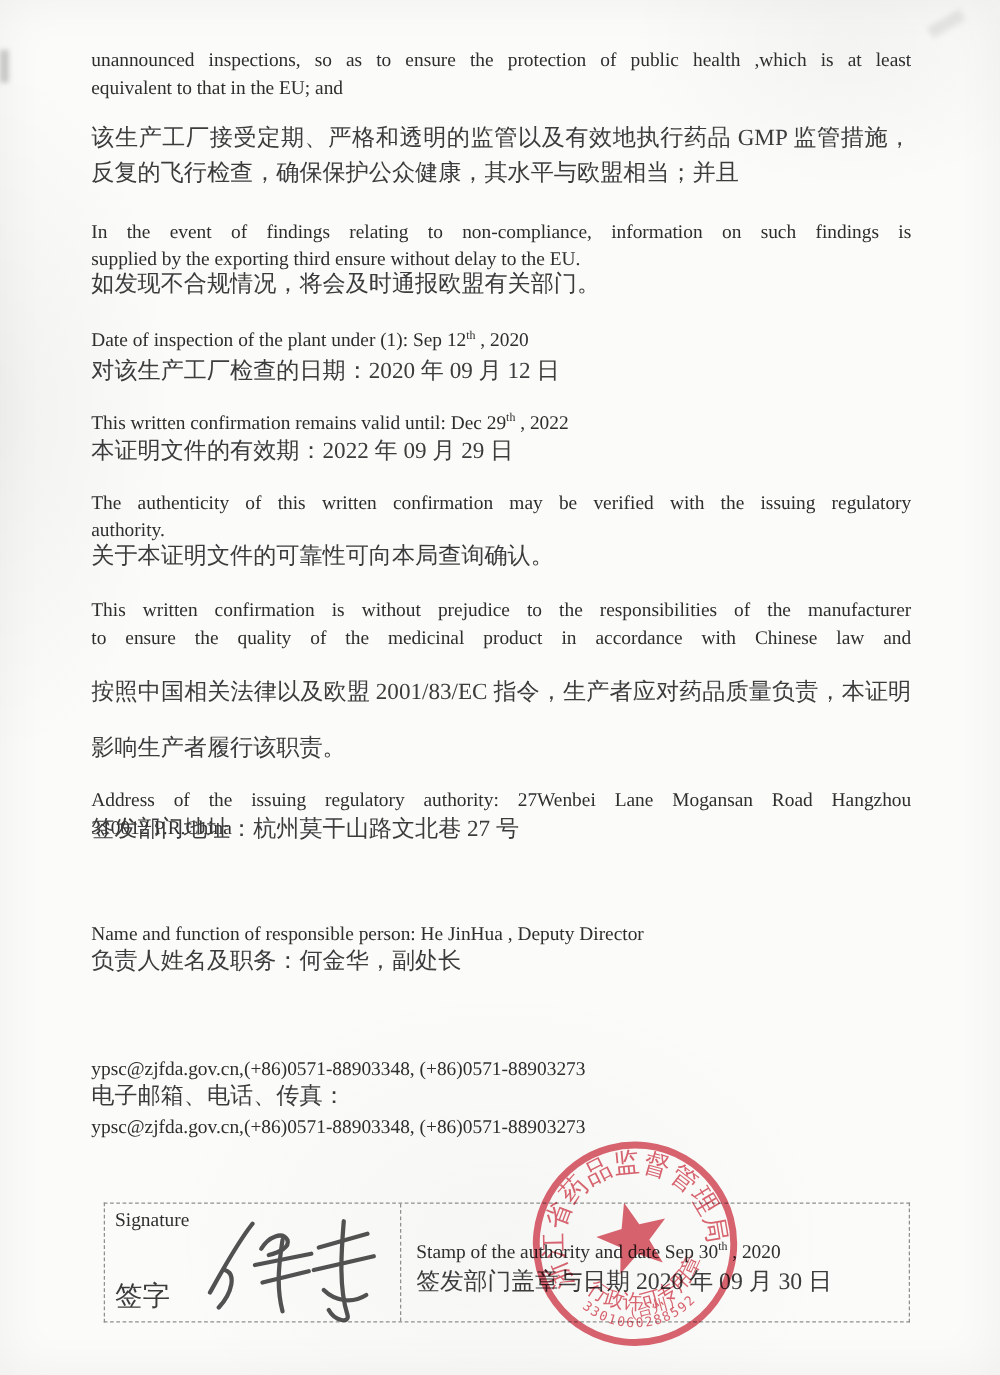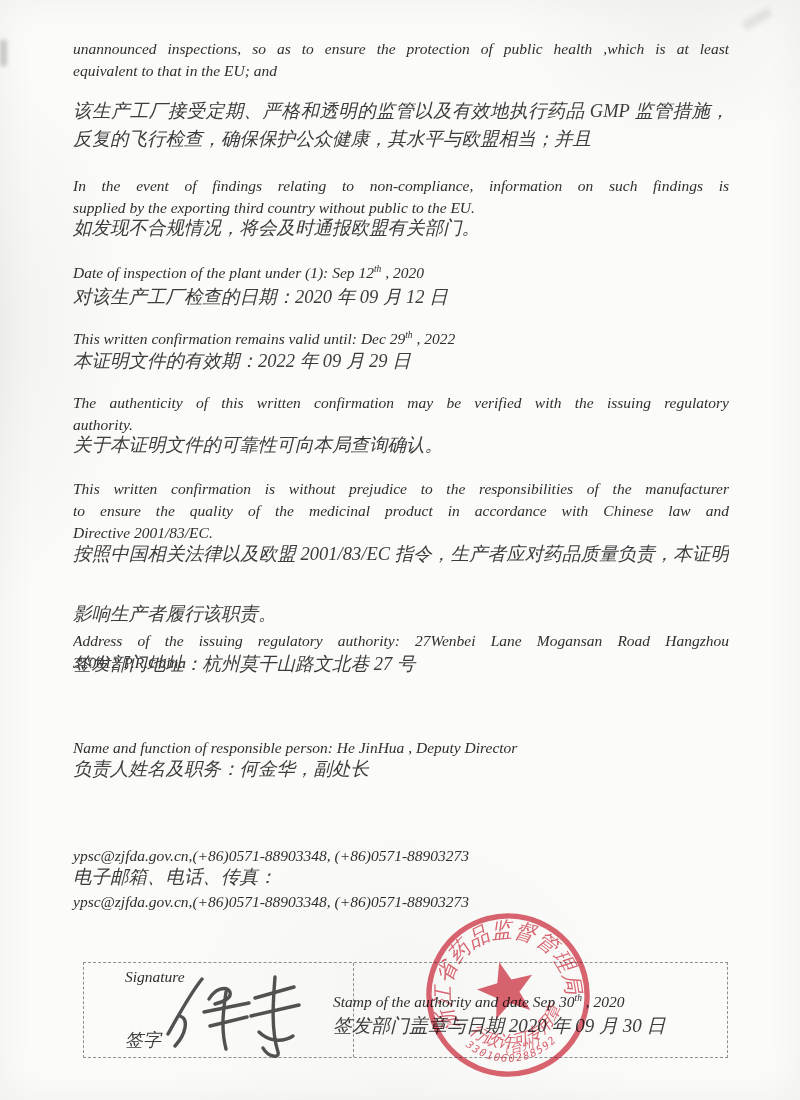--- a/index.html
+++ b/index.html
@@ -6,66 +6,64 @@
   .page{
     position:relative;width:800px;height:1100px;margin:0 auto;overflow:hidden;
     background:
       radial-gradient(ellipse 300px 200px at 85% 3%, rgba(0,0,0,0.03), transparent 60%),
       radial-gradient(ellipse 200px 400px at 0% 30%, rgba(0,0,0,0.04), transparent 70%),
       radial-gradient(ellipse 400px 300px at 50% 90%, rgba(0,0,0,0.02), transparent 70%),
       #fbfbf9;
     font-family:"Liberation Serif","DejaVu Serif",serif;
     color:#2e2e2e;
     box-shadow:inset 0 0 40px rgba(0,0,0,0.05);
-    font-style:italic;
   }
   .line{position:absolute;left:73px;width:656px;font-size:15.5px;line-height:22px;white-space:nowrap;}
   .just{text-align:justify;text-align-last:justify;white-space:normal;height:24px;overflow:hidden;}
   .zh{font-size:18.5px;line-height:26px;color:#3c3c3c;}
   .zh.just{height:28px;}
   sup{font-size:9.5px;vertical-align:super;line-height:0;}
   .smudge{position:absolute;left:0;top:40px;width:7px;height:26px;background:rgba(60,60,60,0.25);filter:blur(2px);}
   .smudge2{position:absolute;right:28px;top:14px;width:30px;height:10px;background:rgba(90,90,90,0.12);filter:blur(2px);transform:rotate(-30deg);}
   
   .sig-table{position:absolute;left:83px;top:962px;width:645px;height:96px;border:1px dashed #8f8f8f;box-sizing:border-box;}
-  .sig-cell{position:absolute;left:0;top:0;width:237px;height:100%;border-right:1px dashed #8f8f8f;box-sizing:border-box;margin-left:33px;}
+  .sig-cell{position:absolute;left:0;top:0;width:237px;height:100%;border-right:1px dashed #8f8f8f;box-sizing:border-box;}
   .stamp-cell{position:absolute;left:237px;top:0;right:0;height:100%;padding:7px 0 0 12px;box-sizing:border-box;}
   .sig-en{position:absolute;left:8px;top:5px;font-size:15.5px;}
-  .sig-zh{position:absolute;left:8px;bottom:5px;font-size:18px;color:#3c3c3c;}
+  .sig-zh{position:absolute;left:8px;bottom:5px;font-size:22px;color:#3c3c3c;}
   .stamp-l1{font-size:15.5px;line-height:23px;white-space:nowrap;margin-top:20px;}
   .stamp-l2{font-size:19px;line-height:25px;color:#3c3c3c;white-space:nowrap;}
   .sig-hand{position:absolute;left:152px;top:972px;}
   .stamp-svg{position:absolute;left:413px;top:901px;mix-blend-mode:multiply;opacity:0.88;}
 </style>
 </head>
 <body>
 
 <div class="page">
   <div class="smudge"></div>
   <div class="smudge2"></div>
 
   <div class="line just" style="top:38px">unannounced inspections, so as to ensure the protection of public health ,which is at least</div>
   <div class="line" style="top:60px">equivalent to that in the EU; and</div>
   <div class="line zh just" style="top:98px">该生产工厂接受定期、严格和透明的监管以及有效地执行药品 GMP 监管措施，包括</div>
   <div class="line just" style="top:175px">In the event of findings relating to non-compliance, information on such findings is</div>
   <div class="line zh" style="top:126px">反复的飞行检查，确保保护公众健康，其水平与欧盟相当；并且</div>
-  <div class="line" style="top:197px">supplied by the exporting third country without public to the EU.</div>
+  <div class="line" style="top:197px">supplied by the exporting third ensure without delay to the EU.</div>
   <div class="line zh" style="top:215px">如发现不合规情况，将会及时通报欧盟有关部门。</div>
   <div class="line" style="top:262px"><span>Date of inspection of the plant under (1): Sep 12</span><sup>th</sup><span> , 2020</span></div>
   <div class="line zh" style="top:284px">对该生产工厂检查的日期：2020 年 09 月 12 日</div>
   <div class="line" style="top:328px"><span>This written confirmation remains valid until: Dec 29</span><sup>th</sup><span> , 2022</span></div>
   <div class="line zh" style="top:348px">本证明文件的有效期：2022 年 09 月 29 日</div>
   <div class="line just" style="top:392px">The authenticity of this written confirmation may be verified with the issuing regulatory</div>
   <div class="line" style="top:414px">authority.</div>
   <div class="line zh" style="top:432px">关于本证明文件的可靠性可向本局查询确认。</div>
   <div class="line just" style="top:478px">This written confirmation is without prejudice to the responsibilities of the manufacturer</div>
   <div class="line just" style="top:500px">to ensure the quality of the medicinal product in accordance with Chinese law and</div>
-  <div class="line" style="top:522px">Directive 2001/83/EC.</div>
   <div class="line zh just" style="top:541px">按照中国相关法律以及欧盟 2001/83/EC 指令，生产者应对药品质量负责，本证明不</div>
-  <div class="line zh" style="top:601px">影响生产者履行该职责。</div>
+  <div class="line zh" style="top:586px">影响生产者履行该职责。</div>
   <div class="line just" style="top:630px">Address of the issuing regulatory authority: 27Wenbei Lane Mogansan Road Hangzhou</div>
   <div class="line" style="top:652px">310012 P.R.China</div>
   <div class="line zh" style="top:651px">签发部门地址：杭州莫干山路文北巷 27 号</div>
   <div class="line" style="top:737px">Name and function of responsible person: He JinHua , Deputy Director</div>
   <div class="line zh" style="top:756px">负责人姓名及职务：何金华，副处长</div>
   <div class="line" style="top:845px">ypsc@zjfda.gov.cn,(+86)0571-88903348, (+86)0571-88903273</div>
   <div class="line zh" style="top:864px">电子邮箱、电话、传真：</div>
   <div class="line" style="top:891px">ypsc@zjfda.gov.cn,(+86)0571-88903348, (+86)0571-88903273</div>
 
   <div class="sig-table">

